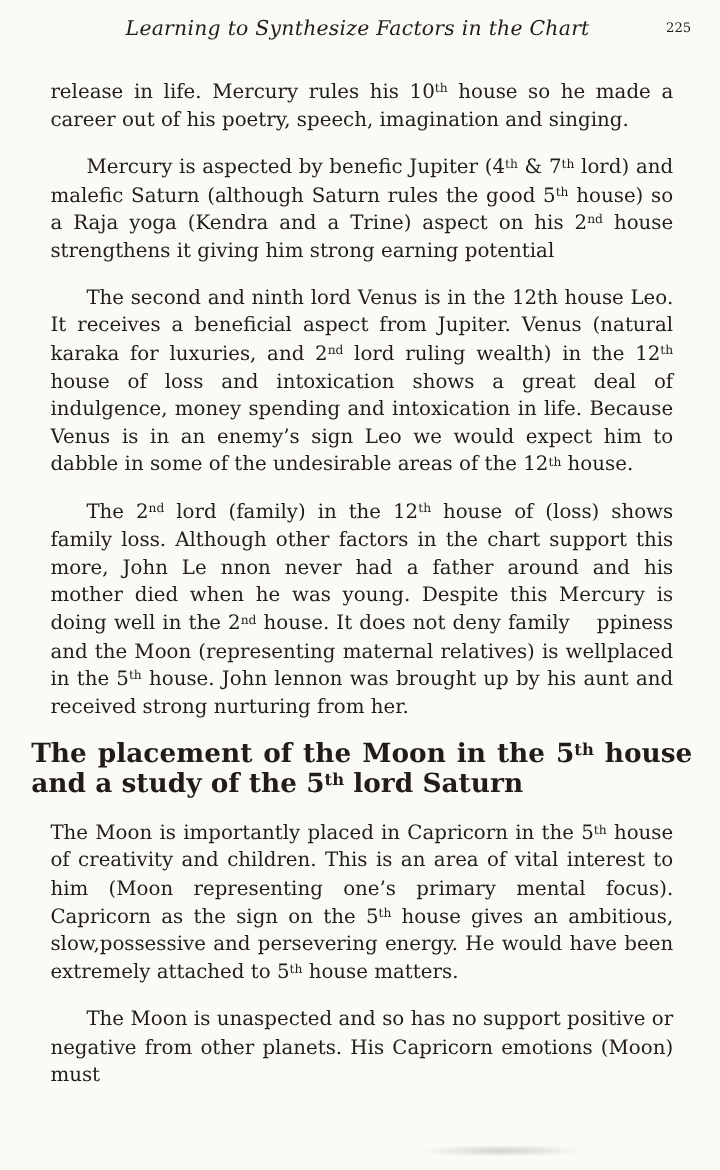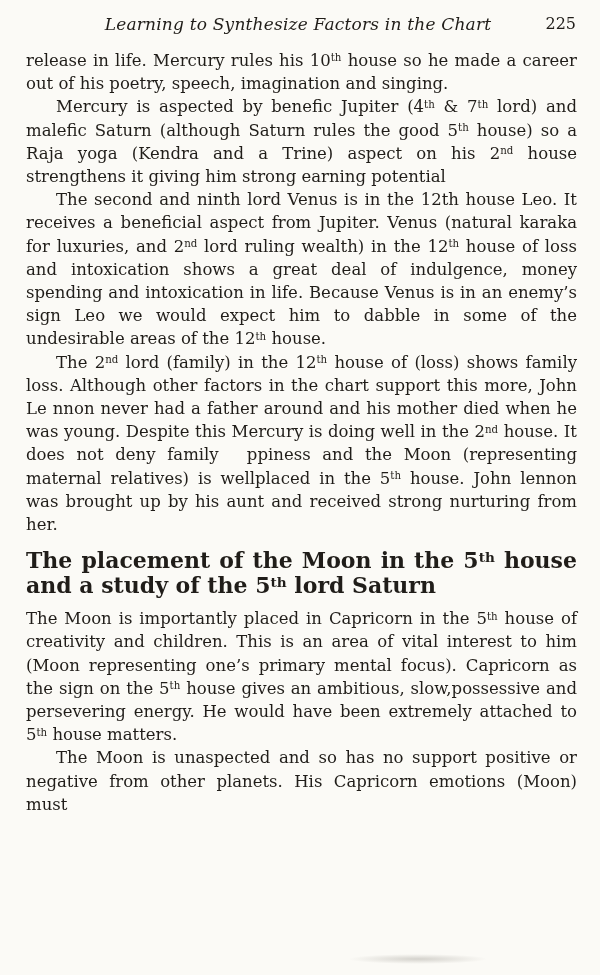--- a/index.html
+++ b/index.html
@@ -28,31 +28,31 @@
   }
   .rh-title{
     font-style:italic;
     letter-spacing:.2px;
     padding-right:10px;
   }
   .rh-page{
     position:absolute;
     right:4px;top:0;
     font-style:normal;
-    font-size:16px;
+    font-size:11px;
   }
   .page-body{
     position:absolute;
     left:26px;right:23px;top:49px;
     text-align:justify;
     font-size:16.5px;
     line-height:23.2px;
   }
   .page-body p{
-    margin:0;
+    margin:16px;
   }
   .page-body p.indent{
     text-indent:30px;
   }
   .section-heading{
     font-size:22px;
     font-weight:bold;
     line-height:25px;
     margin:12px 0 9px 0;
     text-align:justify;

